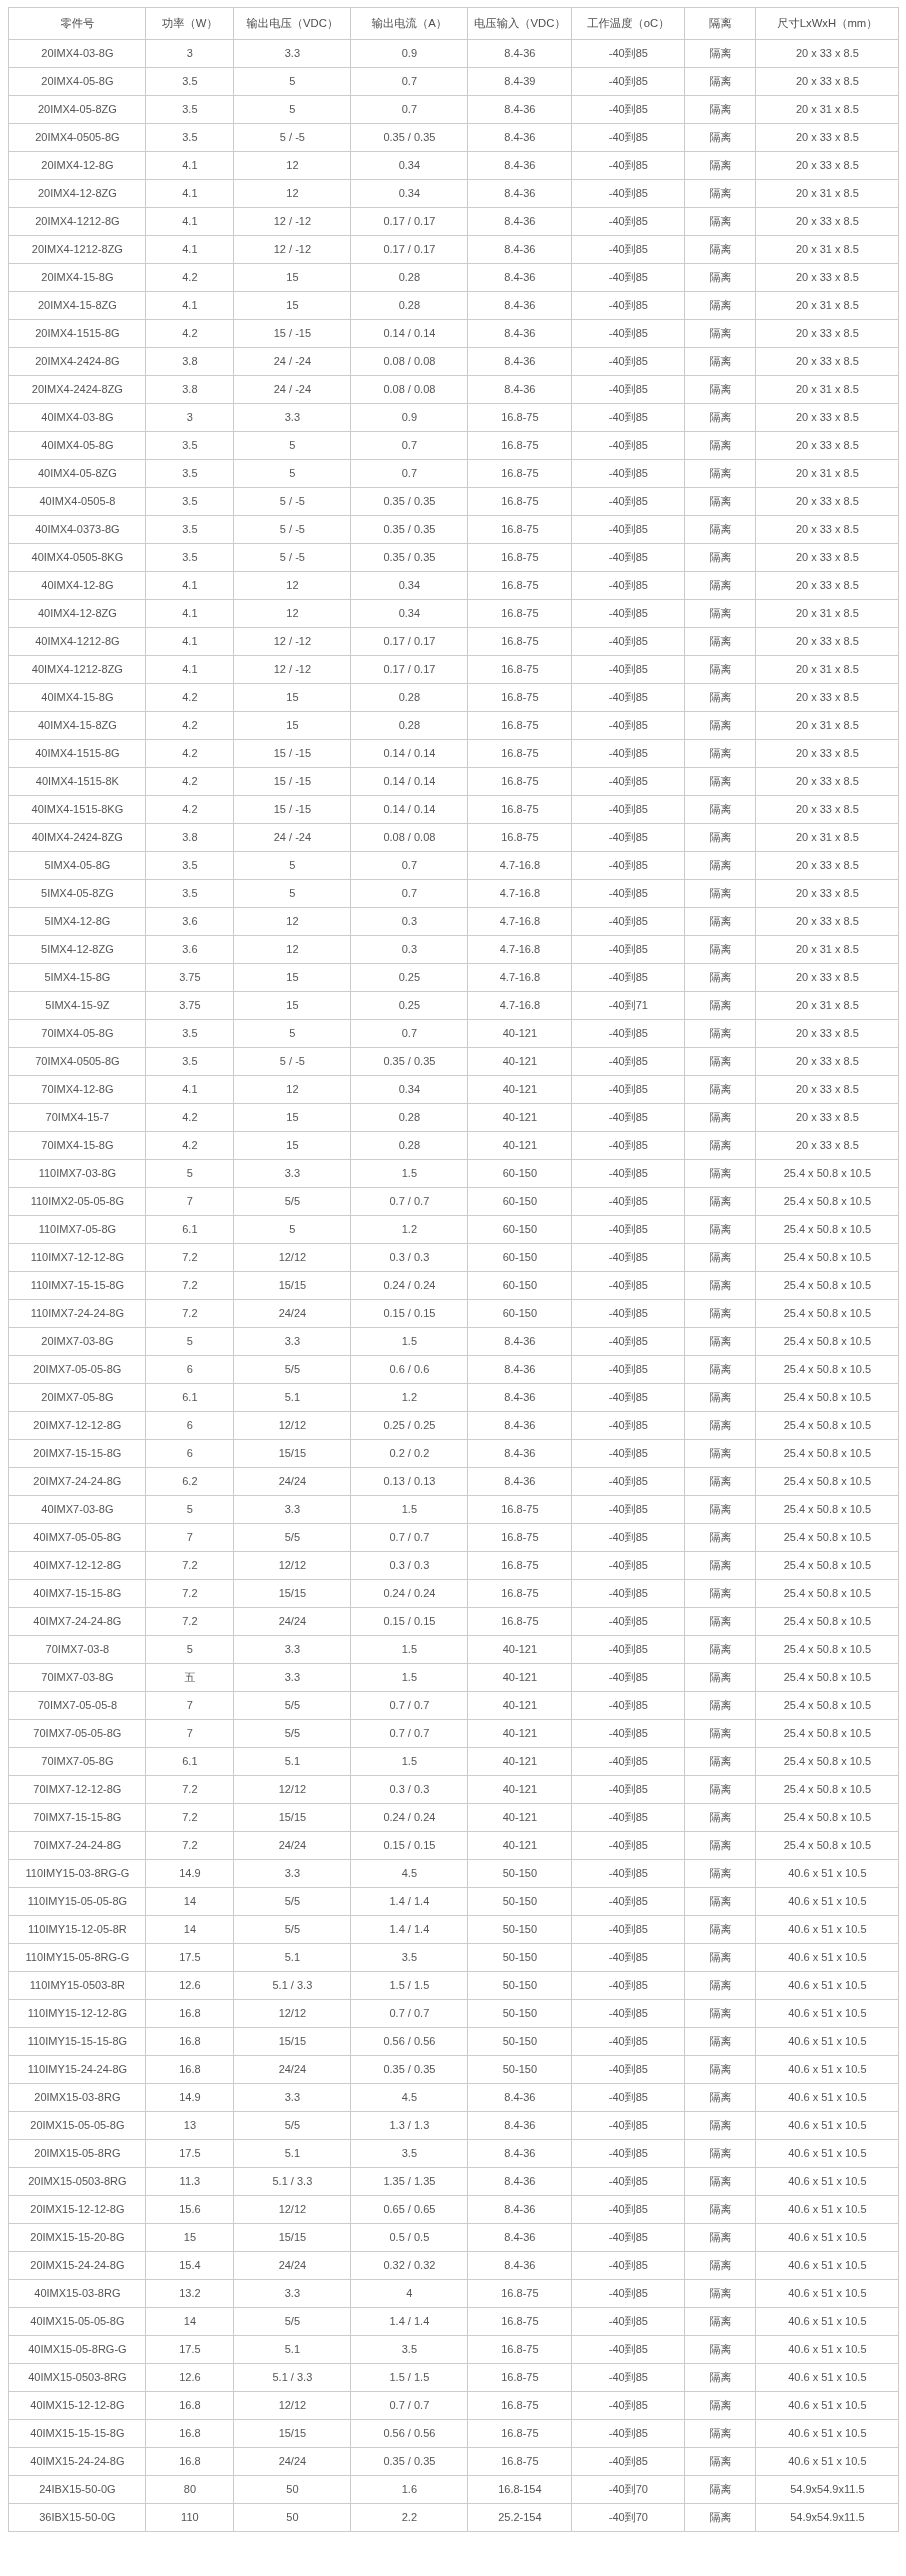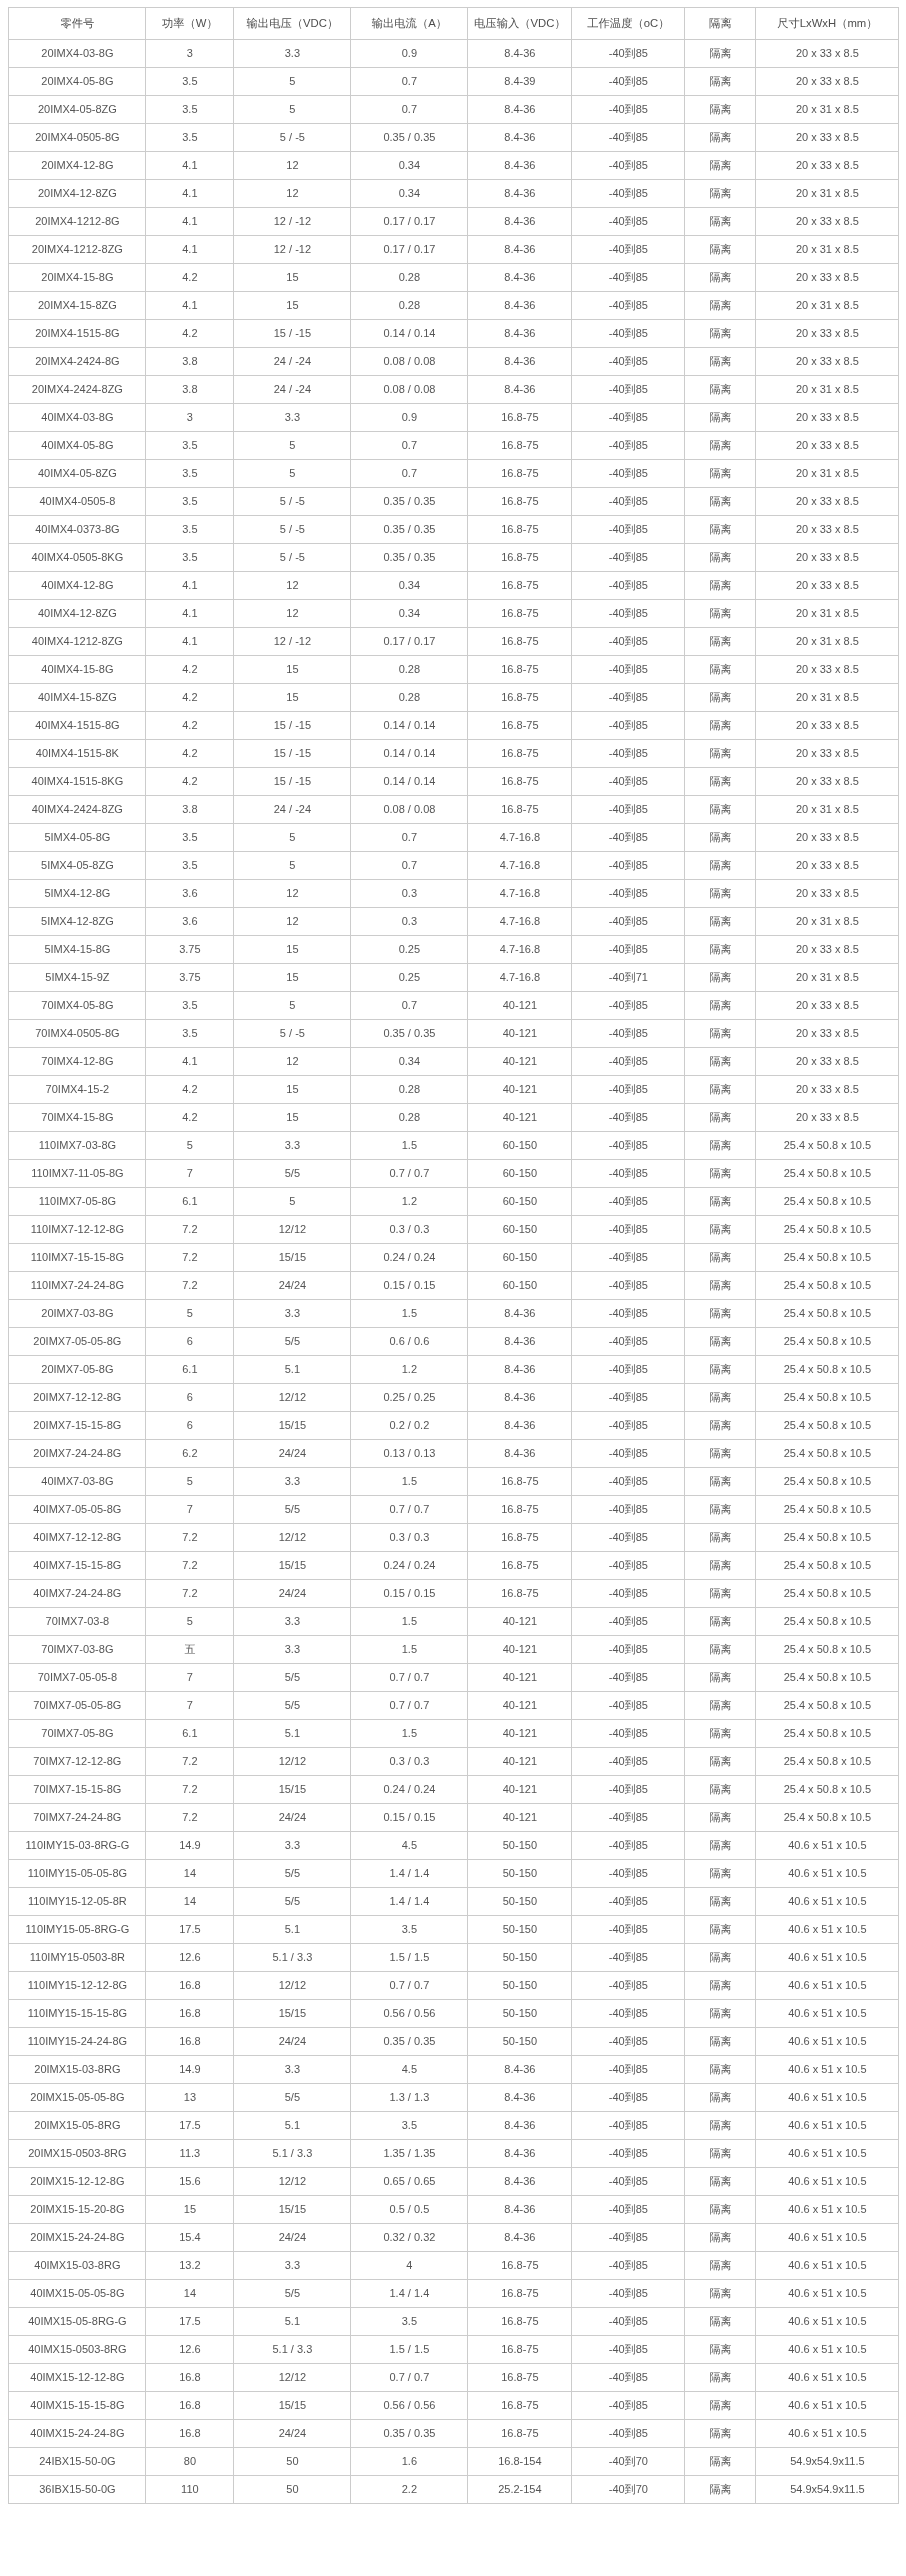--- a/index.html
+++ b/index.html
@@ -281,20 +281,30 @@
           <td>40IMX4-12-8ZG</td>
           <td>4.1</td>
           <td>12</td>
           <td>0.34</td>
           <td>16.8-75</td>
           <td>-40到85</td>
           <td>隔离</td>
           <td>20 x 31 x 8.5</td>
         </tr>
         <tr>
+          <td>40IMX4-1212-8G</td>
+          <td>4.1</td>
+          <td>12 / -12</td>
+          <td>0.17 / 0.17</td>
+          <td>16.8-75</td>
+          <td>-40到85</td>
+          <td>隔离</td>
+          <td>20 x 33 x 8.5</td>
+        </tr>
+        <tr>
           <td>40IMX4-1212-8ZG</td>
           <td>4.1</td>
           <td>12 / -12</td>
           <td>0.17 / 0.17</td>
           <td>16.8-75</td>
           <td>-40到85</td>
           <td>隔离</td>
           <td>20 x 31 x 8.5</td>
         </tr>
         <tr>
@@ -441,21 +451,21 @@
           <td>70IMX4-12-8G</td>
           <td>4.1</td>
           <td>12</td>
           <td>0.34</td>
           <td>40-121</td>
           <td>-40到85</td>
           <td>隔离</td>
           <td>20 x 33 x 8.5</td>
         </tr>
         <tr>
-          <td>70IMX4-15-2</td>
+          <td>70IMX4-15-7</td>
           <td>4.2</td>
           <td>15</td>
           <td>0.28</td>
           <td>40-121</td>
           <td>-40到85</td>
           <td>隔离</td>
           <td>20 x 33 x 8.5</td>
         </tr>
         <tr>
           <td>70IMX4-15-8G</td>
@@ -471,21 +481,21 @@
           <td>110IMX7-03-8G</td>
           <td>5</td>
           <td>3.3</td>
           <td>1.5</td>
           <td>60-150</td>
           <td>-40到85</td>
           <td>隔离</td>
           <td>25.4 x 50.8 x 10.5</td>
         </tr>
         <tr>
-          <td>110IMX7-11-05-8G</td>
+          <td>110IMX2-05-05-8G</td>
           <td>7</td>
           <td>5/5</td>
           <td>0.7 / 0.7</td>
           <td>60-150</td>
           <td>-40到85</td>
           <td>隔离</td>
           <td>25.4 x 50.8 x 10.5</td>
         </tr>
         <tr>
           <td>110IMX7-05-8G</td>

